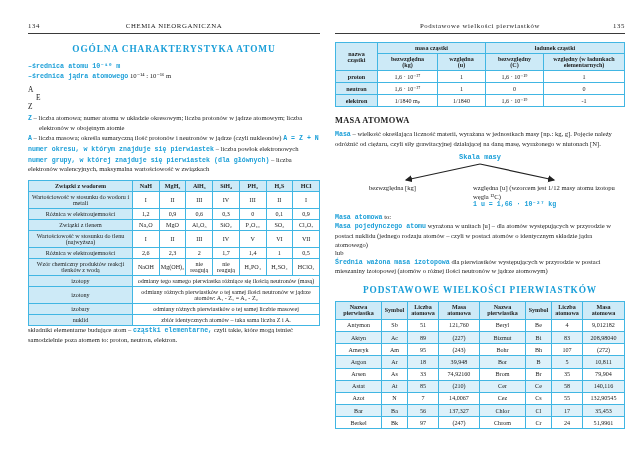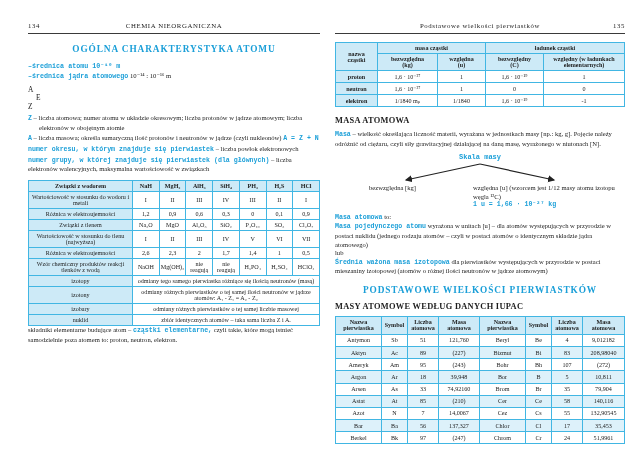--- a/index.html
+++ b/index.html
@@ -283,21 +283,20 @@
     </div>
     <div class="body-text">
       <span class="blue-b">Masa pojedynczego atomu</span><span> wyrażona w unitach [u] – dla atomów występujących w przyrodzie w postaci nuklidu (jednego rodzaju atomów – czyli w postaci atomów o identycznym składzie jądra atomowego)</span>
     </div>
     <div class="lub">lub</div>
     <div class="body-text">
       <span class="blue-b">Średnia ważona masa izotopowa</span><span> dla pierwiastków występujących w przyrodzie w postaci mieszaniny izotopowej (atomów o różnej ilości neutronów w jądrze atomowym)</span>
     </div>
 
     <div class="h-blue big-blue">PODSTAWOWE WIELKOŚCI PIERWIASTKÓW</div>
-    <div class="h-black">MASY ATOMOWE WEDŁUG DANYCH IUPAC</div>
 
     <table class="tbl iupac">
       <colgroup>
           <col style="width:46px">
           <col style="width:26px">
           <col style="width:31px">
           <col style="width:41px">
           <col style="width:46px">
           <col style="width:26px">
           <col style="width:31px">

